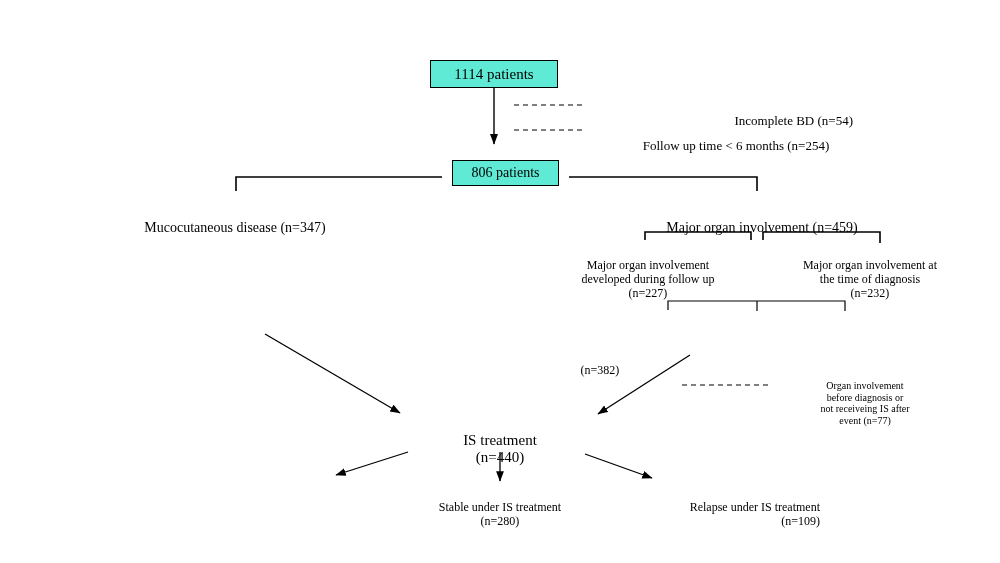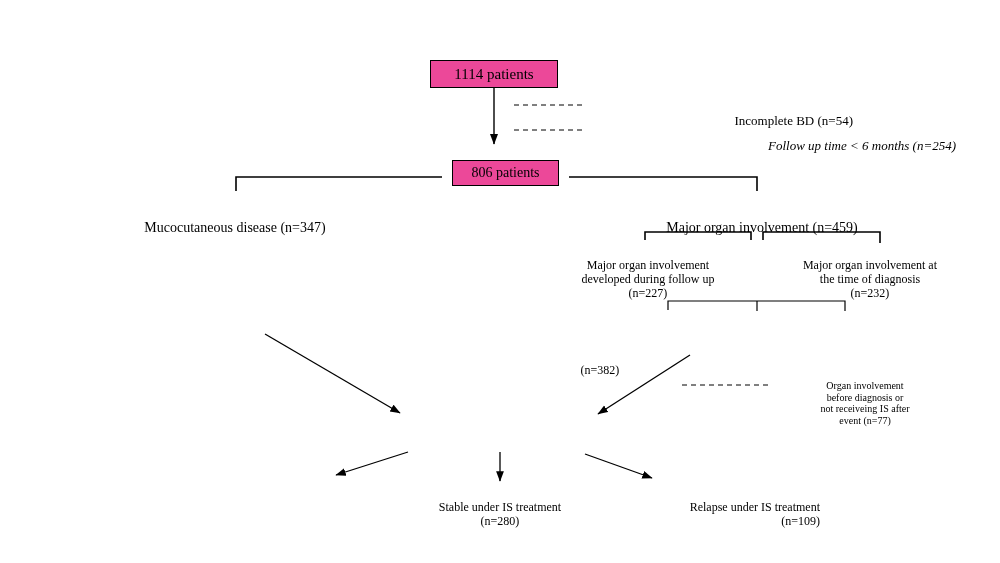--- a/index.html
+++ b/index.html
@@ -21,21 +21,21 @@
     position: absolute;
     left: 0;
     top: 0;
     width: 1000px;
     height: 563px;
     pointer-events: none;
   }
   .node-box {
     position: absolute;
     border: 1px solid #000000;
-    background: #ec4899;
+    background: #5eead4;
     display: flex;
     align-items: center;
     justify-content: center;
     font-size: 15px;
     line-height: 1;
     white-space: nowrap;
     box-sizing: border-box;
   }
   .txt {
     position: absolute;
@@ -94,21 +94,21 @@
   </div>
 
   <div class="node-box" style="left:442px; top:160px; width:107px; height:26px; font-size:14px;margin-left:10px;">
     <span>806 patients</span>
   </div>
 
   <div class="txt t-13" style="left:593px; top:98px; width:260px; text-align:right;">
     <span>Incomplete BD (n=54)</span>
   </div>
 
-  <div class="txt t-13" style="left:636px; top:123px; width:320px; text-align:right;font-style:italic;">
+  <div class="txt t-13" style="left:576px; top:123px; width:320px; text-align:center;">
     <span>Follow up time &lt; 6 months (n=254)</span>
   </div>
 
   <div class="txt t-14" style="left:85px; top:203px; width:300px;">
     <span>Mucocutaneous disease (n=347)</span>
   </div>
 
   <div class="txt t-14" style="left:622px; top:203px; width:280px;">
     <span>Major organ involvement (n=459)</span>
   </div>
@@ -130,20 +130,24 @@
     <span>(n=382)</span>
   </div>
 
   <div class="txt t-10" style="left:790px; top:368px; width:150px;">
     <span>Organ involvement
 before diagnosis or
 not receiveing IS after
 event (n=77)</span>
   </div>
 
+  <div class="txt t-15" style="left:420px; top:414px; width:160px;">
+    <span>IS treatment
+(n=440)</span>
+  </div>
 
 
   <div class="txt t-12" style="left:410px; top:486px; width:180px;">
     <span>Stable under IS treatment
 (n=280)</span>
   </div>
 
   <div class="txt t-12" style="left:630px; top:486px; width:190px;text-align:right;">
     <span>Relapse under IS treatment
 (n=109)</span>

